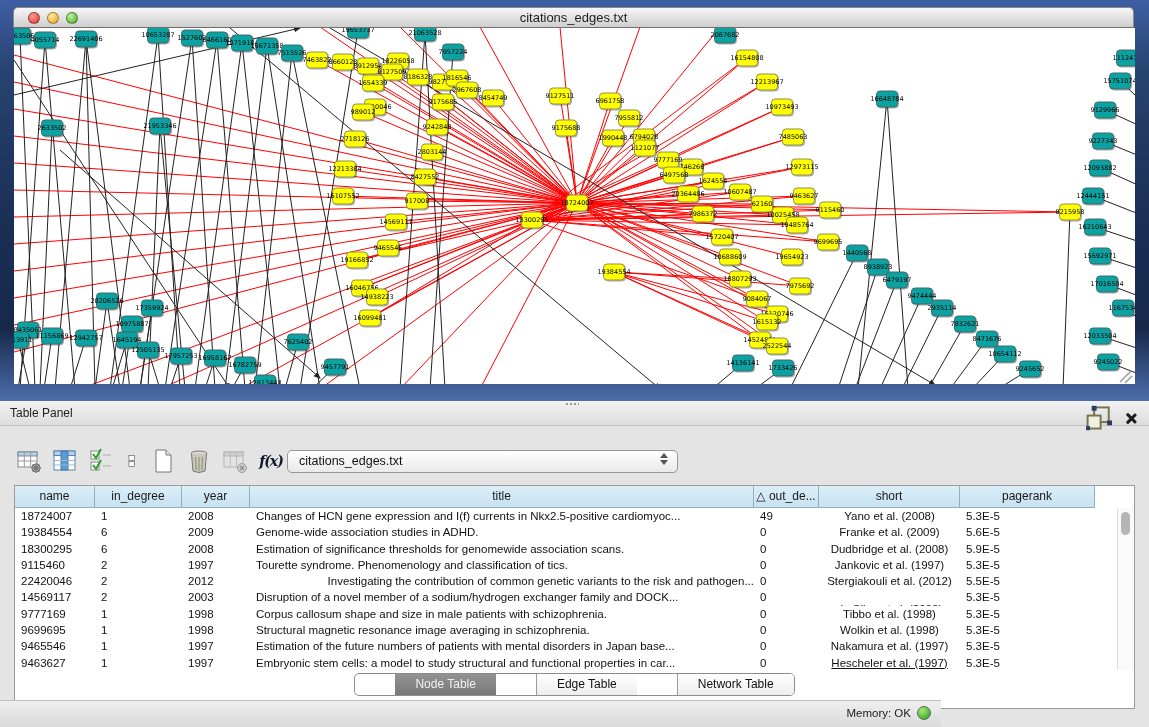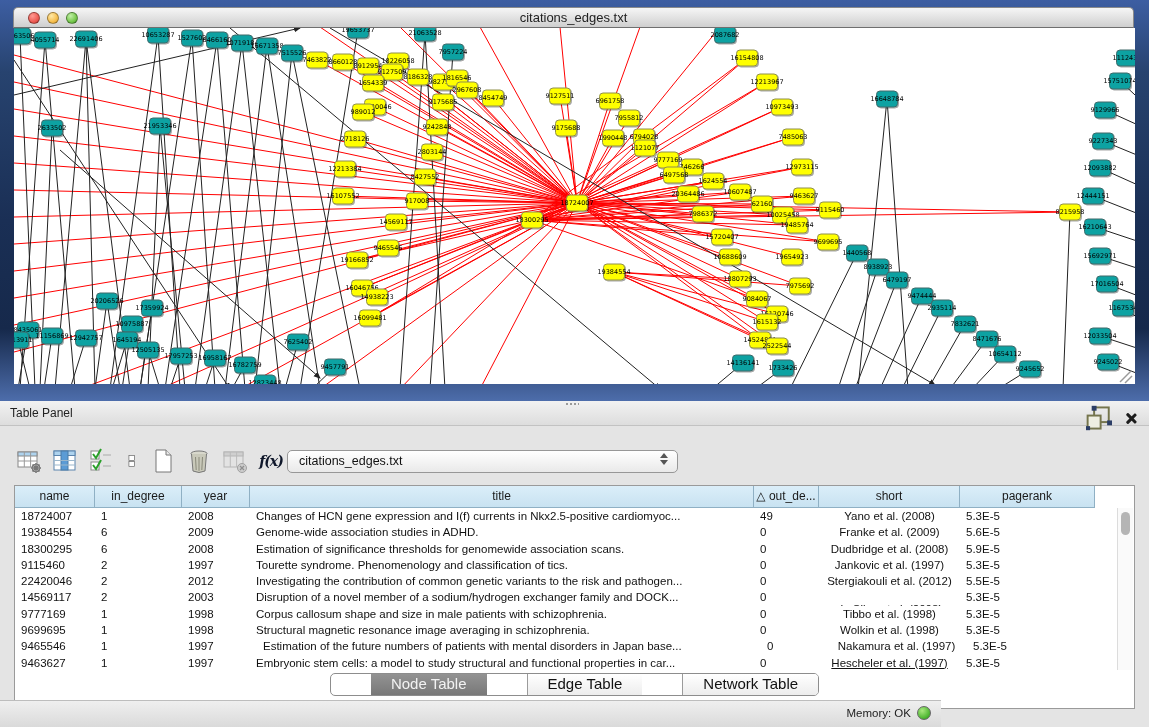--- a/index.html
+++ b/index.html
@@ -55,21 +55,21 @@
   .trow{display:flex;height:16.3px;}
   .td{box-sizing:border-box;font-size:11.5px;color:#111;line-height:16px;white-space:nowrap;
     overflow:hidden;flex:0 0 auto;padding-left:6px;}
   .td.center{text-align:center;padding-left:0;}
   .vscroll{position:absolute;right:1px;top:22px;width:15px;height:162px;background:#fafafa;border-left:1px solid #dcdcdc;}
   .vthumb{position:absolute;left:3px;top:4px;width:9px;height:23px;border-radius:5px;background:#b5b5b5;}
   
   .tabs{position:absolute;left:0;top:272px;width:100%;display:flex;justify-content:center;}
   .seg{display:flex;border:1px solid #8d8d8d;border-radius:5px;overflow:hidden;height:21px;
     box-shadow:0 1px 0 rgba(255,255,255,.7);}
-  .seg span{font-size:15px;padding:0 20px;line-height:20px;background:linear-gradient(#ffffff,#ededed);
+  .seg span{font-size:12px;padding:0 20px;line-height:20px;background:linear-gradient(#ffffff,#ededed);
     color:#111;border-left:1px solid #9b9b9b;margin-left:40px;}
   .seg span:first-child{border-left:none;}
   .seg span.active{background:linear-gradient(#939393,#787878);color:#f2f2f2;}
   
   .statusbar{position:absolute;left:0;top:700px;width:941px;height:27px;
     background:linear-gradient(#efefef,#dadada);border-top:1px solid #bdbdbd;box-sizing:border-box;}
   .status-right{position:absolute;right:10px;top:5px;display:flex;align-items:center;gap:6px;}
   .status-text{font-size:11.5px;color:#222;}
   .status-dot{width:14px;height:14px;border-radius:50%;box-sizing:border-box;border:1px solid #666;
     background:radial-gradient(circle at 35% 30%,#a8e87e,#49b42e 70%,#2f8f1e);}
@@ -905,21 +905,21 @@
           <div class="td" style="width: 68px;">1997</div>
           <div class="td" style="width: 504px;">Tourette syndrome. Phenomenology and classification of tics.</div>
           <div class="td" style="width: 65px;">0</div>
           <div class="td center" style="width: 141px;">Jankovic et al. (1997)</div>
           <div class="td" style="width: 135px;">5.3E-5</div>
         </div>
         <div class="trow">
           <div class="td" style="width: 80px;">22420046</div>
           <div class="td" style="width: 87px;">2</div>
           <div class="td" style="width: 68px;">2012</div>
-          <div class="td" style="width: 504px;">Investigating the contribution of common genetic variants to the risk and pathogen...</div>
+          <div class="td" style="width: 504px; text-align: right;">Investigating the contribution of common genetic variants to the risk and pathogen...</div>
           <div class="td" style="width: 65px;">0</div>
           <div class="td center" style="width: 141px;">Stergiakouli et al. (2012)</div>
           <div class="td" style="width: 135px;">5.5E-5</div>
         </div>
         <div class="trow">
           <div class="td" style="width: 80px;">14569117</div>
           <div class="td" style="width: 87px;">2</div>
           <div class="td" style="width: 68px;">2003</div>
           <div class="td" style="width: 504px;">Disruption of a novel member of a sodium/hydrogen exchanger family and DOCK...</div>
           <div class="td" style="width: 65px;">0</div>
@@ -941,21 +941,21 @@
           <div class="td" style="width: 68px;">1998</div>
           <div class="td" style="width: 504px;">Structural magnetic resonance image averaging in schizophrenia.</div>
           <div class="td" style="width: 65px;">0</div>
           <div class="td center" style="width: 141px;">Wolkin et al. (1998)</div>
           <div class="td" style="width: 135px;">5.3E-5</div>
         </div>
         <div class="trow">
           <div class="td" style="width: 80px;">9465546</div>
           <div class="td" style="width: 87px;">1</div>
           <div class="td" style="width: 68px;">1997</div>
-          <div class="td" style="width: 504px; margin-left: 7px;">Estimation of the future numbers of patients with mental disorders in Japan base...</div>
+          <div class="td" style="width: 504px;">Estimation of the future numbers of patients with mental disorders in Japan base...</div>
           <div class="td" style="width: 65px;">0</div>
           <div class="td center" style="width: 141px;">Nakamura et al. (1997)</div>
           <div class="td" style="width: 135px;">5.3E-5</div>
         </div>
         <div class="trow">
           <div class="td" style="width: 80px;">9463627</div>
           <div class="td" style="width: 87px;">1</div>
           <div class="td" style="width: 68px;">1997</div>
           <div class="td" style="width: 504px;">Embryonic stem cells: a model to study structural and functional properties in car...</div>
           <div class="td" style="width: 65px;">0</div>

